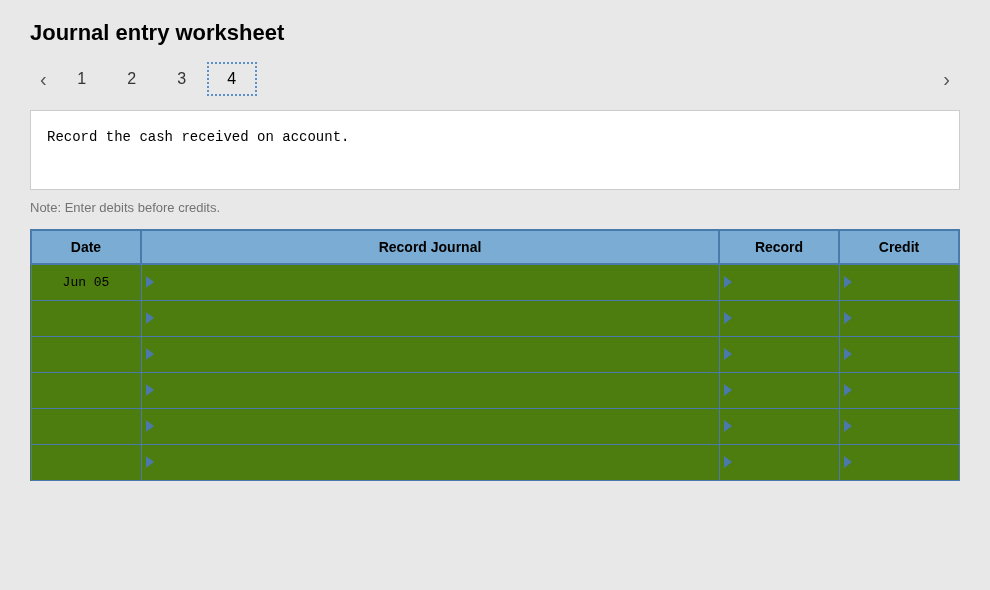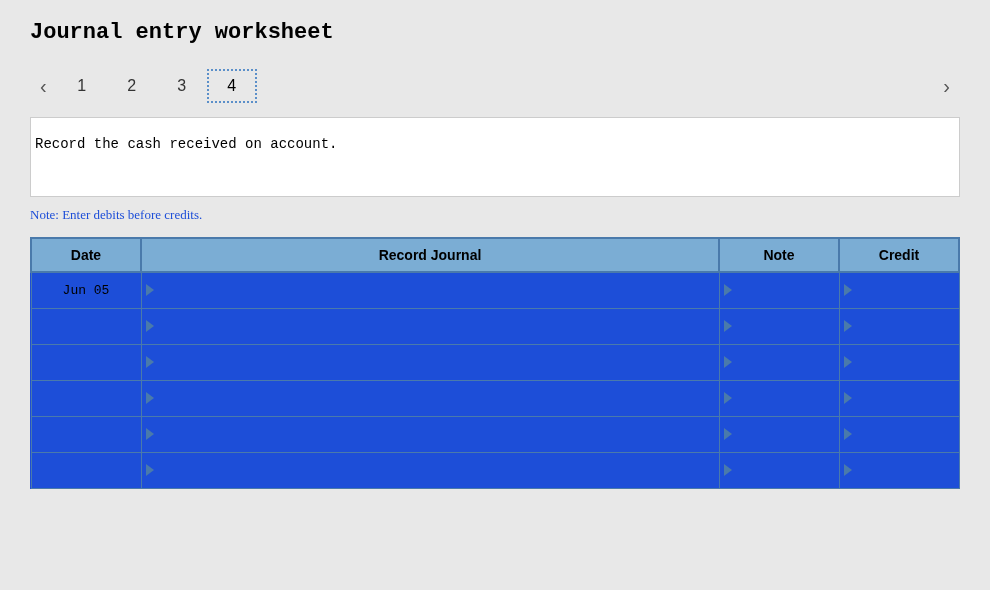--- a/index.html
+++ b/index.html
@@ -13,23 +13,22 @@
       font-family: Arial, sans-serif;
       font-size: 14px;
       width: 990px;
       min-height: 590px;
       padding: 20px 30px;
     }
 
     h1 {
       font-size: 22px;
       font-weight: bold;
-      margin-bottom: 24px;
+      margin-bottom: 16px;
       color: #000;
-      font-family: Liberation Mono, monospace;
     }
 
     .nav-bar {
       display: flex;
       align-items: center;
       margin-bottom: 14px;
       gap: 0;
     }
 
     .nav-arrow {
@@ -67,39 +66,39 @@
       font-size: 20px;
       color: #555;
       cursor: pointer;
       padding: 4px 10px;
       user-select: none;
     }
 
     .instruction-box {
       background: #fff;
       border: 1px solid #ccc;
-      padding: 18px 4px;
+      padding: 18px 16px;
       margin-bottom: 10px;
       min-height: 80px;
       font-family: 'Courier New', monospace;
       font-size: 14px;
       color: #000;
     }
 
     .note-text {
-      color: #1d4ed8;
+      color: #737373;
       font-size: 13px;
       margin-bottom: 14px;
-      font-family: Liberation Serif, serif;
+      font-family: Liberation Sans, sans-serif;
     }
 
     .journal-table {
       border-collapse: collapse;
       width: 100%;
-      background: #1d4ed8;
+      background: #4d7c0f;
     }
 
     .journal-table th {
       background-color: #7badd4;
       border: 2px solid #4a7aab;
       padding: 8px 10px;
       font-weight: bold;
       font-size: 14px;
       color: #000;
       text-align: center;
@@ -184,21 +183,21 @@
   <span>Record the cash received on account.</span>
 </div>
 
 <div class="note-text">Note: Enter debits before credits.</div>
 
 <table class="journal-table">
   <thead>
     <tr>
       <th class="th-date">Date</th>
       <th class="th-journal">Record Journal</th>
-      <th class="th-debit">Note</th>
+      <th class="th-debit">Record</th>
       <th class="th-credit">Credit</th>
     </tr>
   </thead>
   <tbody id="journal-tbody">
   <tr>
         <td class="date-cell">Jun 05</td>
         <td class="journal-cell">
           <div class="cell-with-arrow">
             <span class="arrow-indicator"></span>
             <input type="text" class="cell-input" style="">

